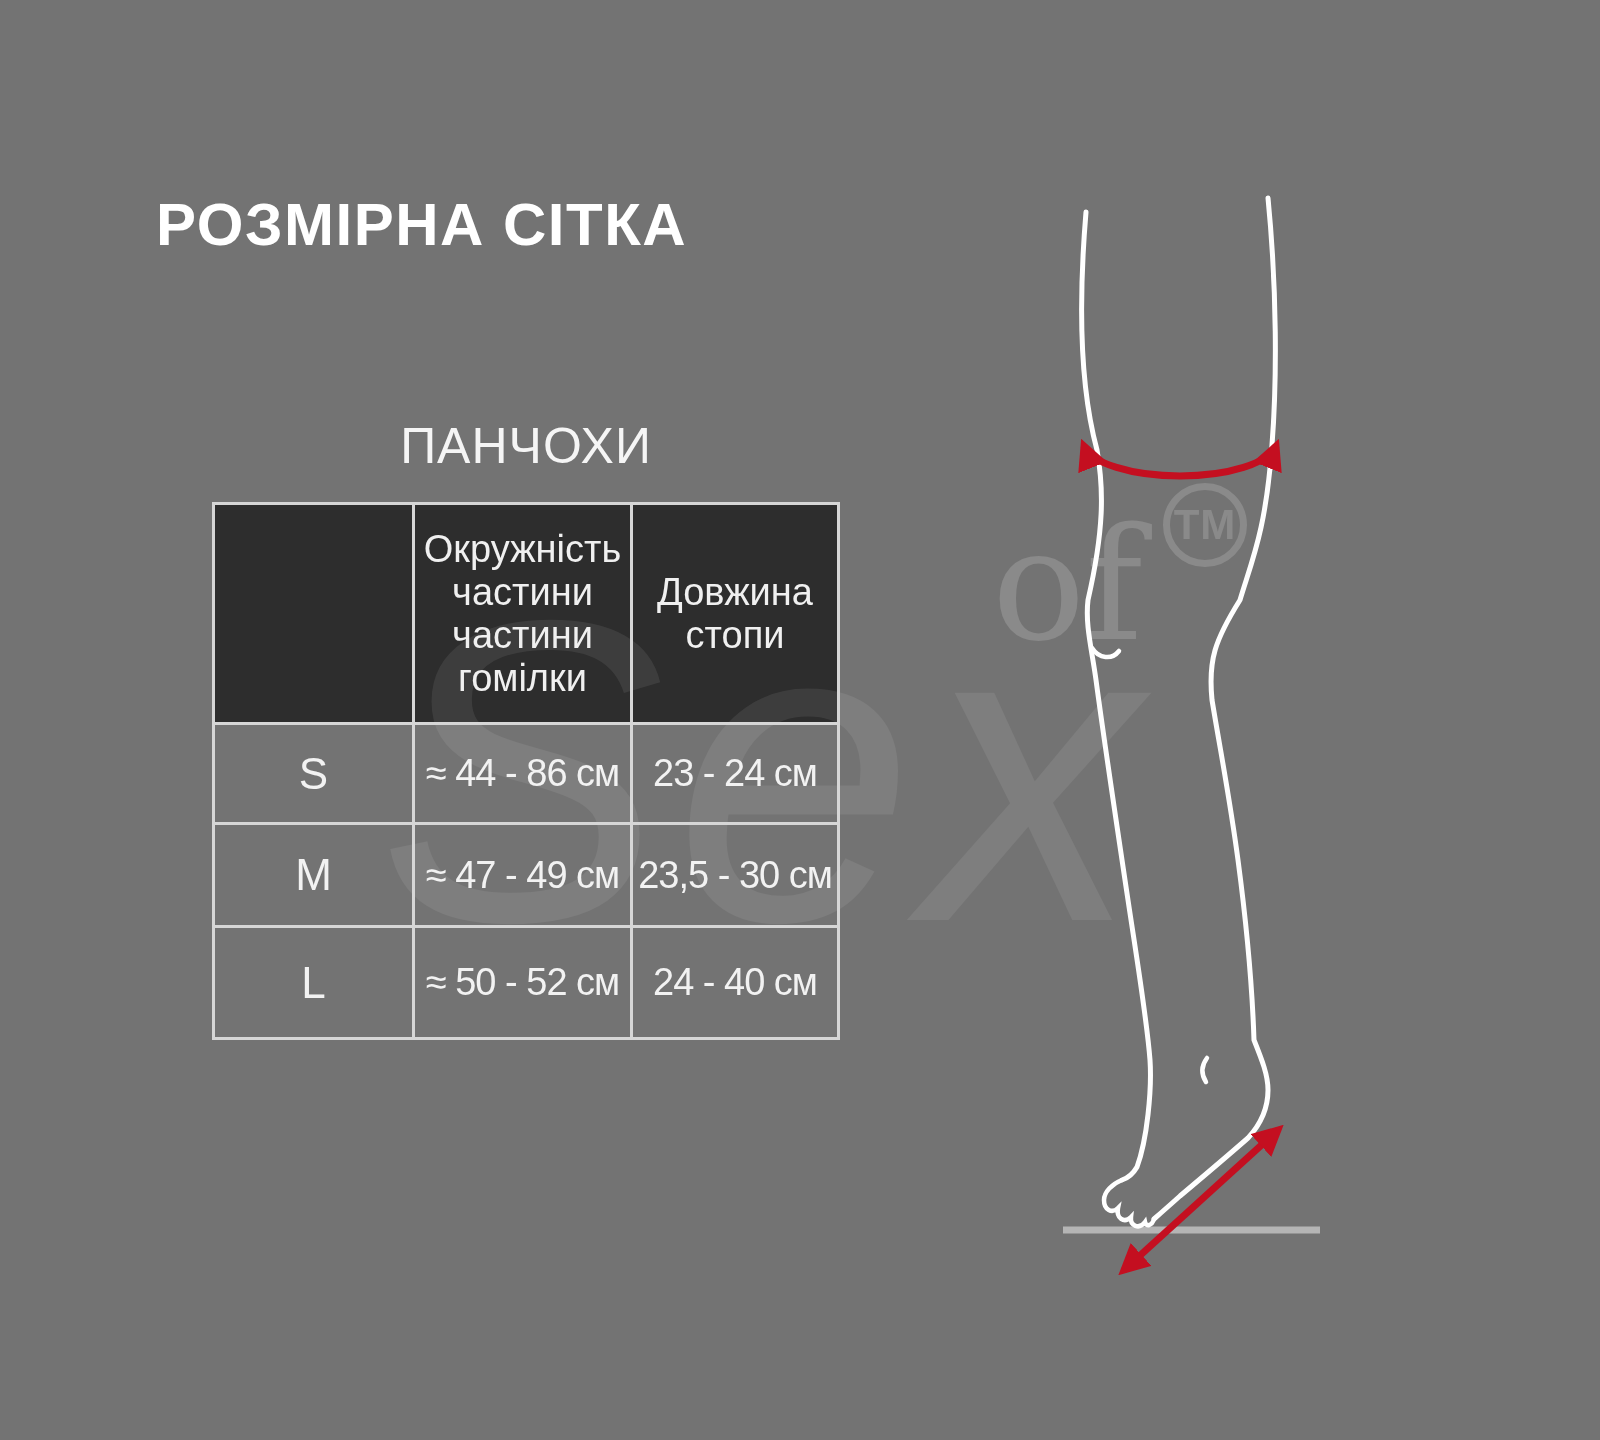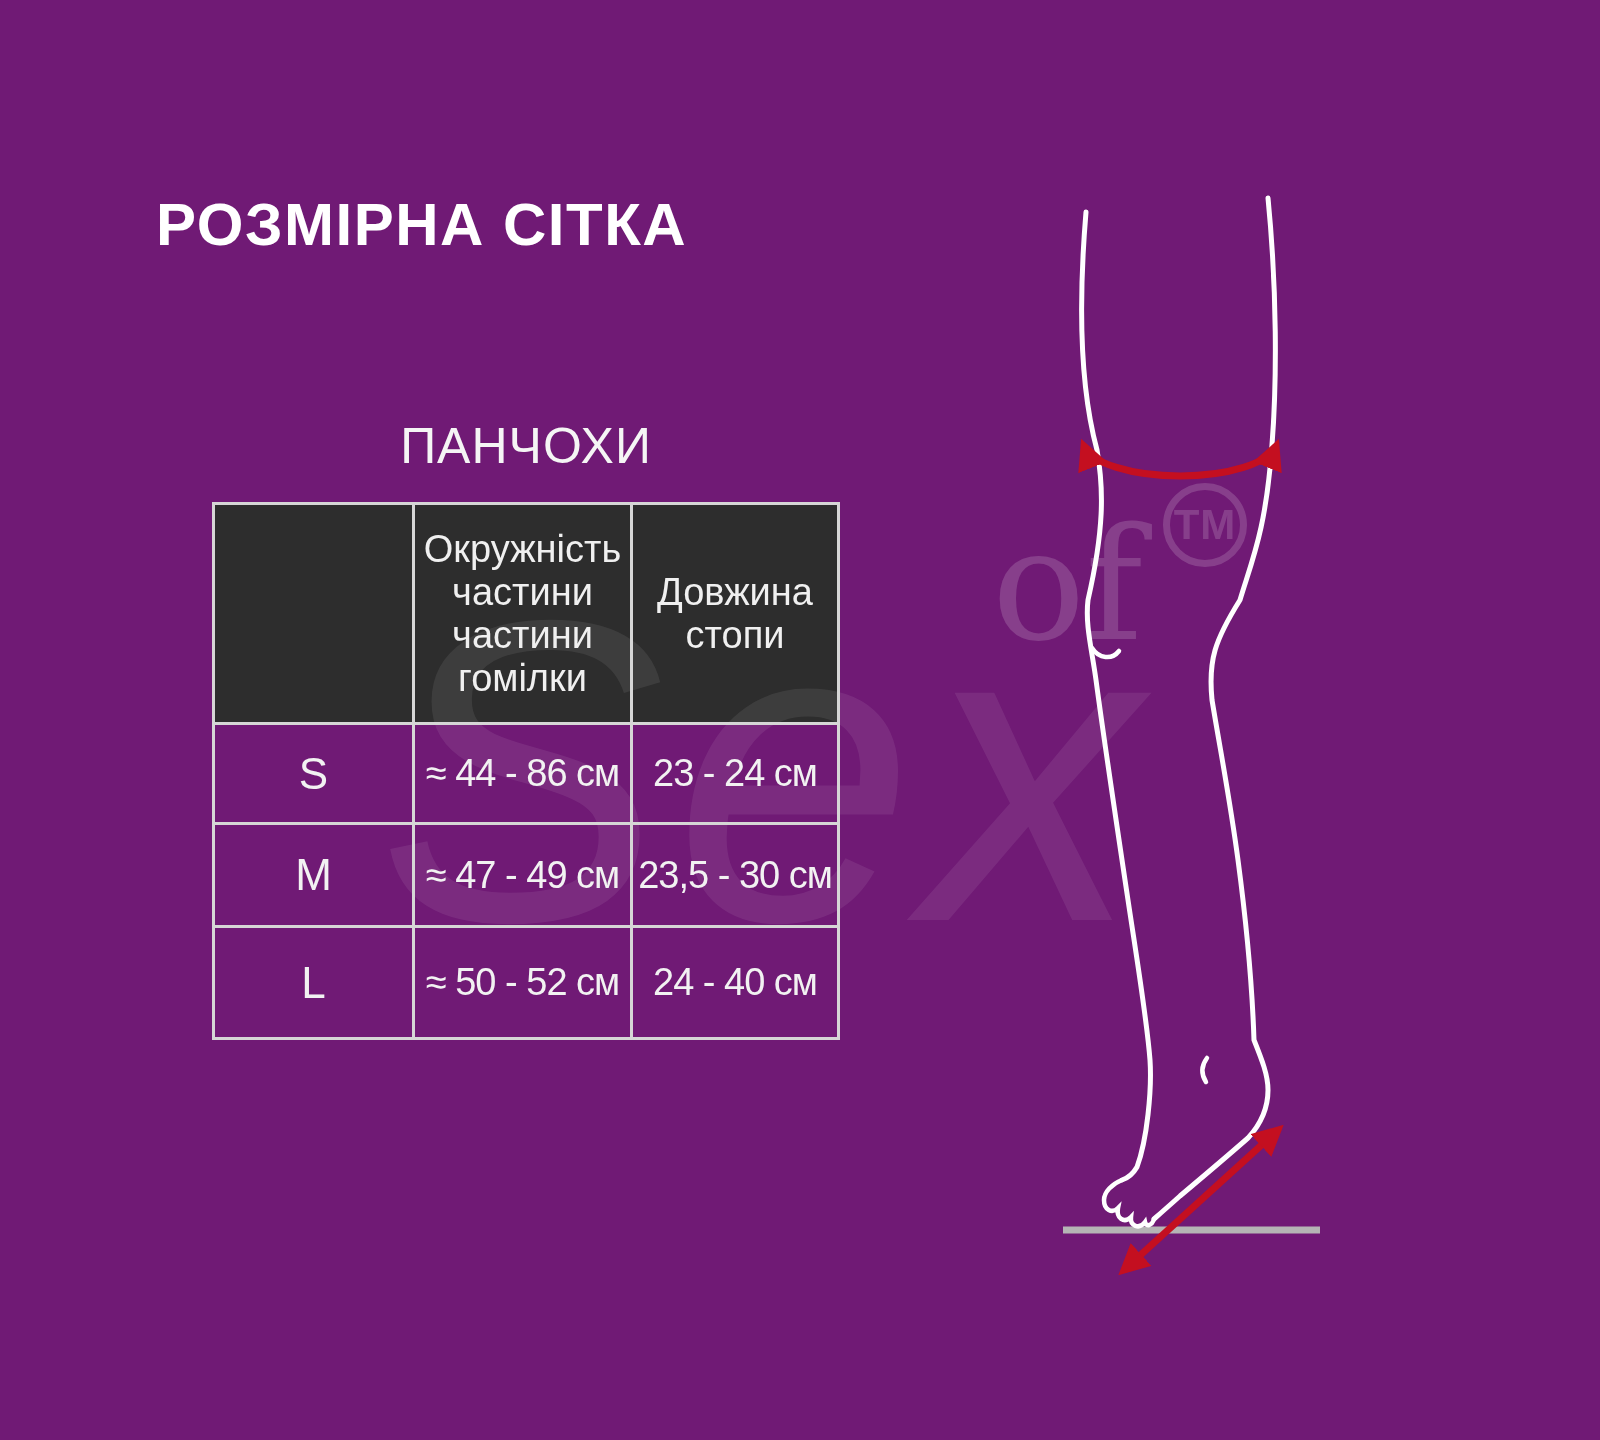--- a/index.html
+++ b/index.html
@@ -2,21 +2,21 @@
 <html><head>
 <meta charset="utf-8">
 <style>
   html, body {
     margin: 0; padding: 0;
     background: #000;
   }
   .page {
     position: relative;
     width: 1600px; height: 1440px;
-    background: #701a75;
+    background: #737373;
     overflow: hidden;
     font-family: "Liberation Sans", sans-serif;
   }
 
   
   .page-title {
     position: absolute;
     left: 156px; top: 192px;
     font-size: 60px; line-height: 66px;
     font-weight: 700;

